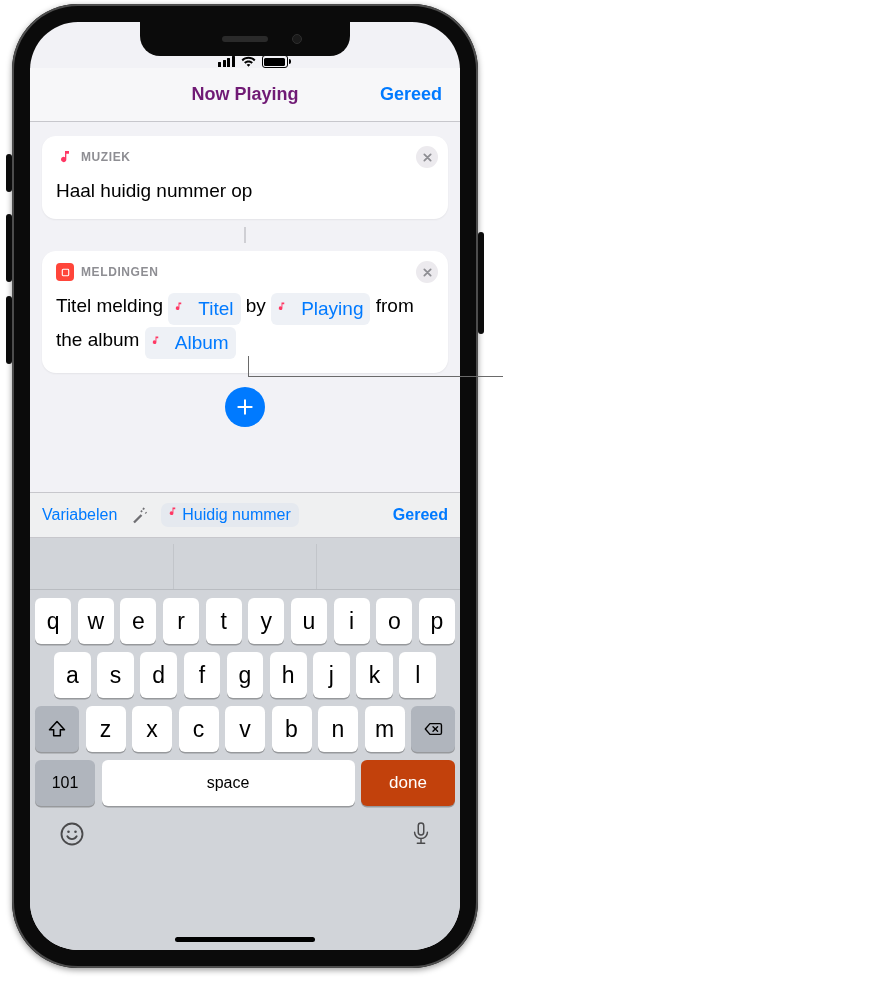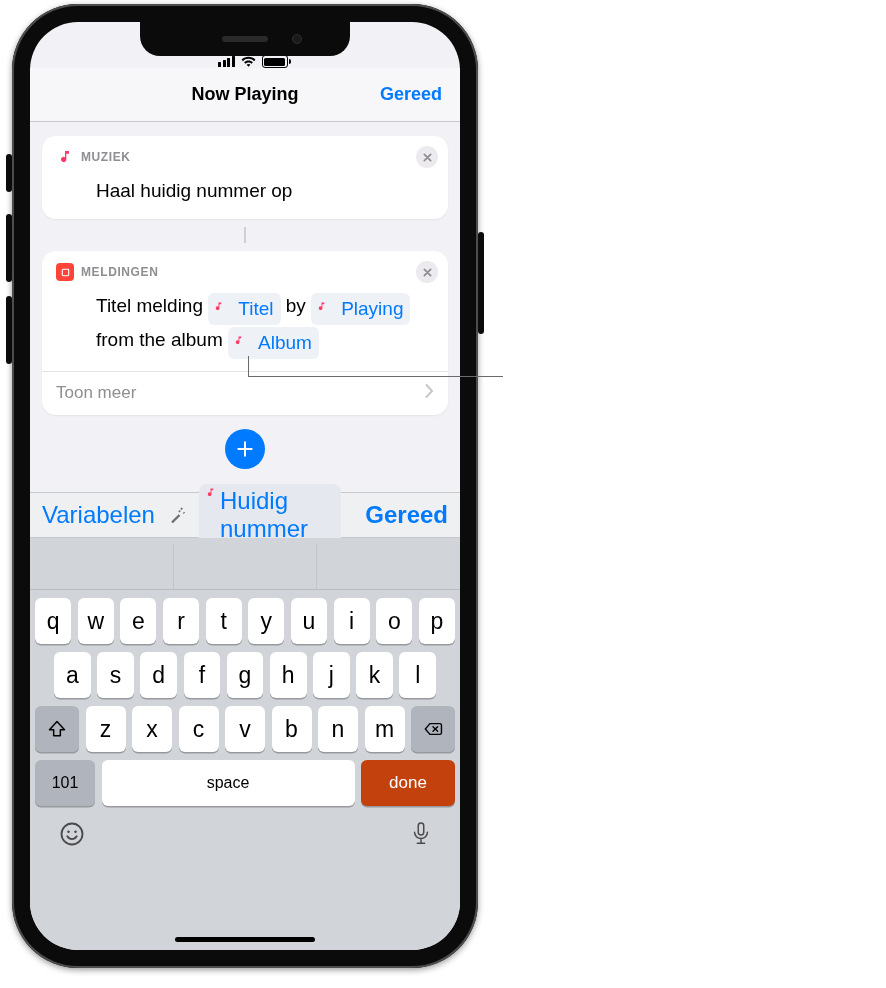--- a/index.html
+++ b/index.html
@@ -71,21 +71,21 @@
   .battery i{ position:absolute; left:1.5px; top:1.5px; bottom:1.5px; right:1.5px; background:#000; border-radius:1.5px;}
 
   
   .navhdr {
     position:absolute; top:46px; left:0; right:0;
     height:54px;
     display:flex; align-items:center; justify-content:center;
     border-bottom:0.5px solid #c7c7cc;
     background:#f7f7f9;
   }
-  .navhdr .title { font-weight:700; font-size:18px; color:#000000;}
+  .navhdr .title { font-weight:700; font-size:18px; color:#701a75;}
   .navhdr .done  { position:absolute; right:18px; font-size:18px; font-weight:600; color:#007aff;}
 
   
   .content {
     position:absolute; top:100px; left:0; right:0; bottom:0;
     padding:14px 12px 0;
   }
 
   .card {
     background:#fff;
@@ -108,21 +108,21 @@
   }
   .appicon.music { color:#ff3864; }
   .appicon.notif { background:#ff453a; color:#fff; }
   .card .close {
     position:absolute; right:10px; top:10px;
     width:22px; height:22px; border-radius:50%;
     background:#eceaee;
     display:flex; align-items:center; justify-content:center;
     color:#8e8e93; font-size:13px;
   }
-  .card .maintext { font-size:19px; color:#000; line-height:1.55;margin-left:40px; }
+  .card .maintext { font-size:19px; color:#000; line-height:1.55; }
 
   .connector{
     width:2px; height:16px; background:#cfcfd4;
     margin:-6px auto 8px;
   }
 
   .pill{
     display:inline-flex; align-items:center; gap:14px;
     background:#eef1f6; border-radius:6px;
     padding:1px 7px 2px 5px;
@@ -152,21 +152,21 @@
   
   .varbar{
     position:absolute; left:0; right:0;
     bottom:412px;
     background:#eff0f1;
     border-top:0.5px solid #c7c7cc;
     border-bottom:0.5px solid #c7c7cc;
     height:46px;
     display:flex; align-items:center; gap:12px;
     padding:0 12px;
-    font-size:24px;
+    font-size:16px;
   }
   .varbar .link{ color:#007aff; }
   .varbar .wand{ color:#6f6f73; display:inline-flex; }
   .varbar .chip{
     display:inline-flex; align-items:flex-start; gap:4px;
     background:#e5e9ef; border-radius:7px; padding:3px 8px 3px 6px;
     color:#007aff; font-weight:500;
   }
   .varbar .chip .noteicon{ color:#ff3864; font-size:12px; }
   .varbar .spacer{ flex:1; }
@@ -311,28 +311,20 @@
                   <path fill="currentColor" d="M12 3v9.28a4 4 0 1 0 2 3.47V7h4V3h-6z"></path>
                 </svg></span>
             <span>Playing</span>
           </span>
           <span>from the album</span>
           <span class="pill">
             <span class="noteicon"><svg width="11" height="11" viewBox="0 0 24 24">
                   <path fill="currentColor" d="M12 3v9.28a4 4 0 1 0 2 3.47V7h4V3h-6z"></path>
                 </svg></span>
             <span>Album</span>
-          </span>
-        </div>
-        <div class="showmore-row">
-          <span>Toon meer</span>
-          <span class="chev">
-            <svg width="9" height="14" viewBox="0 0 8 14">
-                <path fill="none" stroke="currentColor" stroke-width="2" stroke-linecap="round" stroke-linejoin="round" d="M1 1l5.5 6L1 13"></path>
-              </svg>
           </span>
         </div>
       </div>
 
       <div class="addbtn">
         <svg width="20" height="20" viewBox="0 0 24 24">
             <path stroke="#fff" stroke-width="2.4" stroke-linecap="round" d="M12 4v16M4 12h16"></path>
           </svg>
       </div>
 

